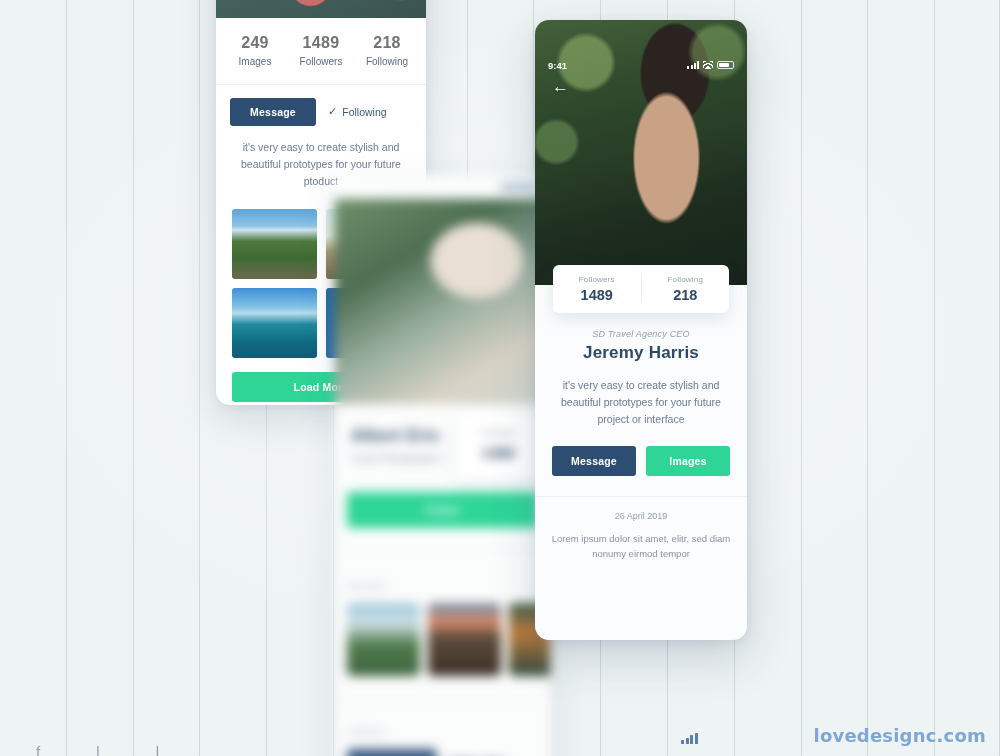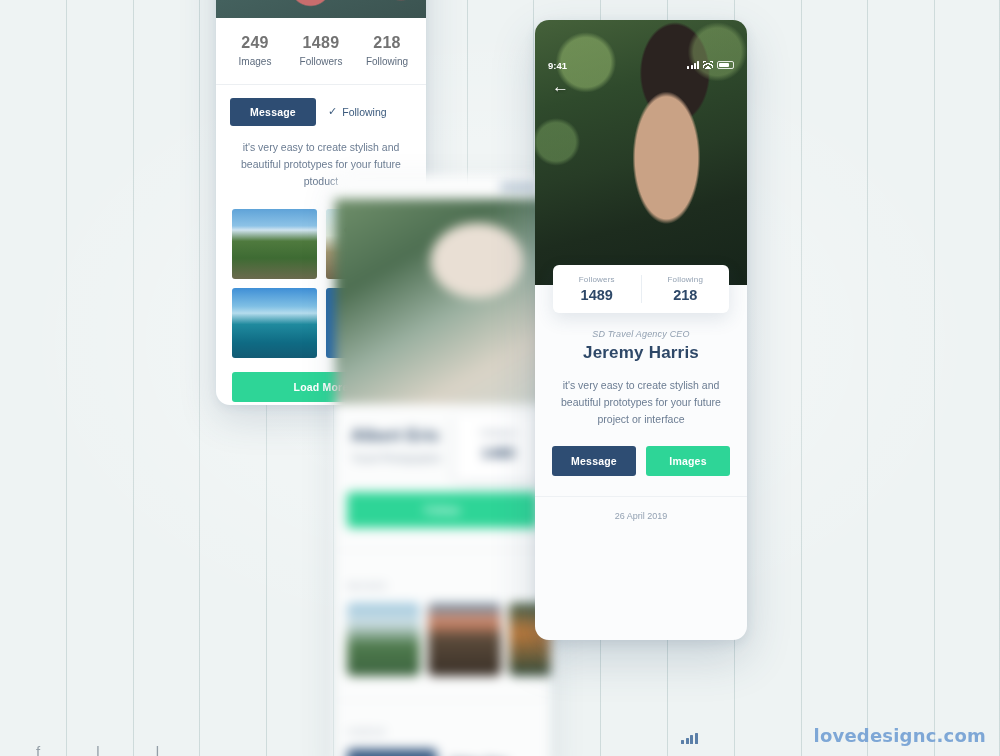--- a/index.html
+++ b/index.html
@@ -434,20 +434,21 @@
     <div id="right-bio">it's very easy to create stylish and beautiful prototypes for your future project or interface</div>
 
     <div id="right-buttons">
       <button class="rbtn rbtn-message">Message</button>
       <button class="rbtn rbtn-follow">Images</button>
     </div>
 
     <div id="right-posts">
       <div id="right-post">
         <div id="post-date">26 April 2019</div>
+        <div id="post-excerpt">Lorem ipsum dolor sit amet, elitr, sed diam nonumy eirmod tempor</div>
 
       </div>
     </div>
   </div>
 </div>
 
 <div id="bottom-signal">
   <i></i>
     <i></i>
     <i></i>

